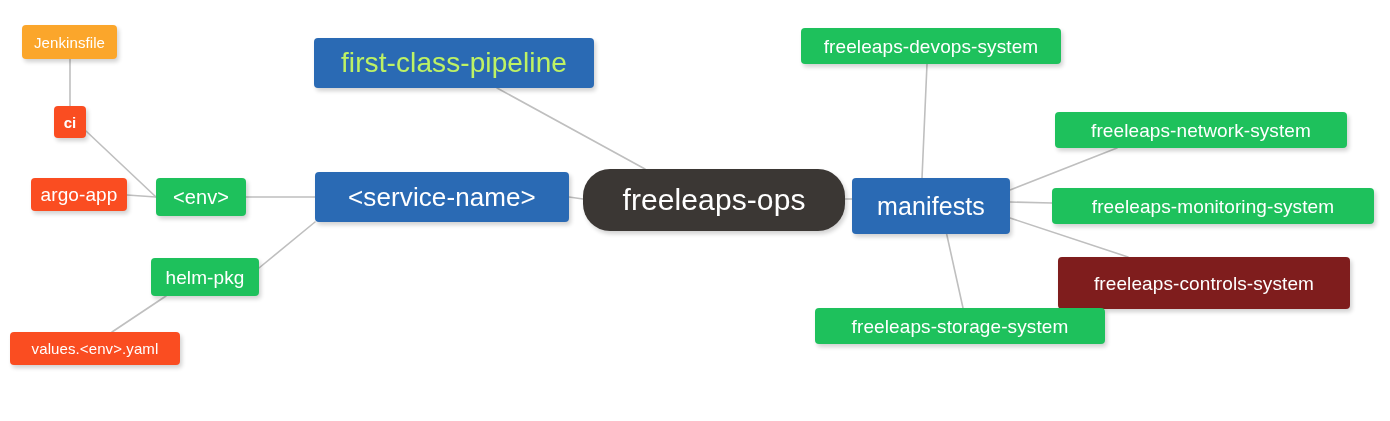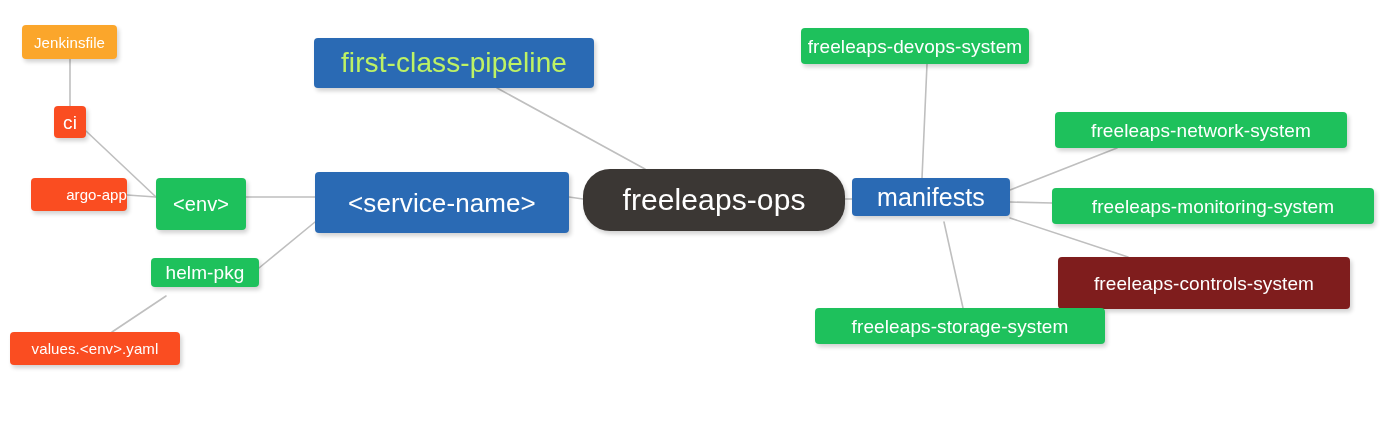--- a/index.html
+++ b/index.html
@@ -64,48 +64,48 @@
       <line x1="922" y1="178" x2="927" y2="64" stroke="#bfbfbf" stroke-width="1.6" stroke-linecap="round"></line>
       <line x1="1010" y1="190" x2="1117" y2="148" stroke="#bfbfbf" stroke-width="1.6" stroke-linecap="round"></line>
       <line x1="1010" y1="202" x2="1052" y2="203" stroke="#bfbfbf" stroke-width="1.6" stroke-linecap="round"></line>
       <line x1="1010" y1="218" x2="1128" y2="257" stroke="#bfbfbf" stroke-width="1.6" stroke-linecap="round"></line>
       <line x1="944" y1="222" x2="963" y2="308" stroke="#bfbfbf" stroke-width="1.6" stroke-linecap="round"></line>
     </svg>
   <div id="node-layer">
       <div class="node" style="left: 22px; top: 25px; width: 95px; height: 34px; background: rgb(251, 166, 43); font-size: 15px; color: rgb(255, 255, 255);">
         <span class="node-label">Jenkinsfile</span>
       </div>
-      <div class="node" style="left: 54px; top: 106px; width: 32px; height: 32px; background: rgb(250, 77, 33); font-size: 19px; color: rgb(255, 255, 255);">
+      <div class="node" style="left: 54px; top: 106px; width: 32px; height: 32px; background: rgb(250, 77, 33); font-size: 15px; color: rgb(255, 255, 255); font-weight: bold;">
         <span class="node-label">ci</span>
       </div>
-      <div class="node" style="left: 31px; top: 178px; width: 96px; height: 33px; background: rgb(250, 77, 33); font-size: 15px; color: rgb(255, 255, 255); justify-content: flex-end;">
+      <div class="node" style="left: 31px; top: 178px; width: 96px; height: 33px; background: rgb(250, 77, 33); font-size: 19px; color: rgb(255, 255, 255);">
         <span class="node-label">argo-app</span>
       </div>
-      <div class="node" style="left: 156px; top: 178px; width: 90px; height: 52px; background: rgb(30, 193, 92); font-size: 20px; color: rgb(255, 255, 255);">
+      <div class="node" style="left: 156px; top: 178px; width: 90px; height: 38px; background: rgb(30, 193, 92); font-size: 20px; color: rgb(255, 255, 255);">
         <span class="node-label">&lt;env&gt;</span>
       </div>
-      <div class="node" style="left: 151px; top: 258px; width: 108px; height: 29px; background: rgb(30, 193, 92); font-size: 19px; color: rgb(255, 255, 255);">
+      <div class="node" style="left: 151px; top: 258px; width: 108px; height: 38px; background: rgb(30, 193, 92); font-size: 19px; color: rgb(255, 255, 255);">
         <span class="node-label">helm-pkg</span>
       </div>
       <div class="node" style="left: 10px; top: 332px; width: 170px; height: 33px; background: rgb(250, 77, 33); font-size: 15px; color: rgb(255, 255, 255);">
         <span class="node-label">values.&lt;env&gt;.yaml</span>
       </div>
       <div class="node" style="left: 314px; top: 38px; width: 280px; height: 50px; background: rgb(42, 106, 180); font-size: 28px; color: #bef264;">
         <span class="node-label">first-class-pipeline</span>
       </div>
-      <div class="node" style="left: 315px; top: 172px; width: 254px; height: 61px; background: rgb(42, 106, 180); font-size: 26px; color: rgb(255, 255, 255);">
+      <div class="node" style="left: 315px; top: 172px; width: 254px; height: 50px; background: rgb(42, 106, 180); font-size: 26px; color: rgb(255, 255, 255);">
         <span class="node-label">&lt;service-name&gt;</span>
       </div>
       <div class="node" style="left: 583px; top: 169px; width: 262px; height: 62px; background: rgb(59, 55, 52); font-size: 30px; color: rgb(255, 255, 255); border-radius: 27px;">
         <span class="node-label">freeleaps-ops</span>
       </div>
-      <div class="node" style="left: 852px; top: 178px; width: 158px; height: 38px; background: rgb(42, 106, 180); font-size: 25px; color: rgb(255, 255, 255);">
+      <div class="node" style="left: 852px; top: 178px; width: 158px; height: 56px; background: rgb(42, 106, 180); font-size: 25px; color: rgb(255, 255, 255);">
         <span class="node-label">manifests</span>
       </div>
-      <div class="node" style="left: 801px; top: 28px; width: 228px; height: 36px; background: rgb(30, 193, 92); font-size: 19px; color: rgb(255, 255, 255); align-items: center;">
+      <div class="node" style="left: 801px; top: 28px; width: 260px; height: 36px; background: rgb(30, 193, 92); font-size: 19px; color: rgb(255, 255, 255); align-items: center;">
         <span class="node-label">freeleaps-devops-system</span>
       </div>
       <div class="node" style="left: 1055px; top: 112px; width: 292px; height: 36px; background: rgb(30, 193, 92); font-size: 19px; color: rgb(255, 255, 255);">
         <span class="node-label">freeleaps-network-system</span>
       </div>
       <div class="node" style="left: 1052px; top: 188px; width: 322px; height: 36px; background: rgb(30, 193, 92); font-size: 19px; color: rgb(255, 255, 255); justify-content: center;">
         <span class="node-label">freeleaps-monitoring-system</span>
       </div>
       <div class="node" style="left: 1058px; top: 257px; width: 292px; height: 52px; background: #7f1d1d; font-size: 19px; color: rgb(255, 255, 255);">
         <span class="node-label">freeleaps-controls-system</span>

